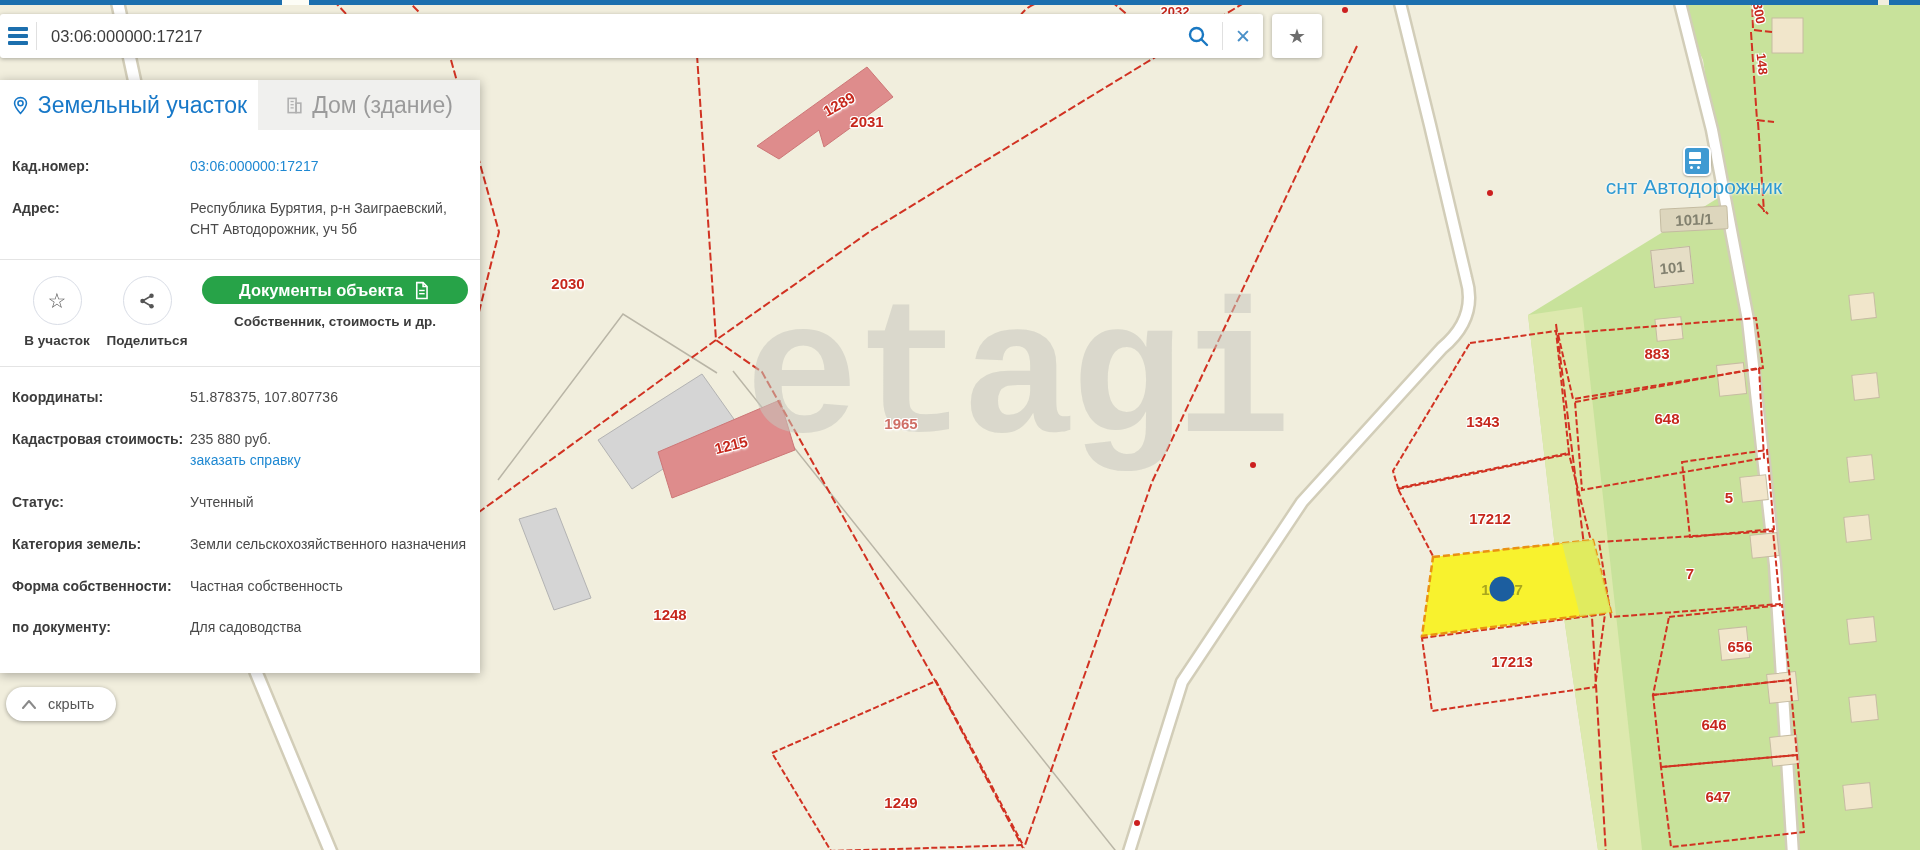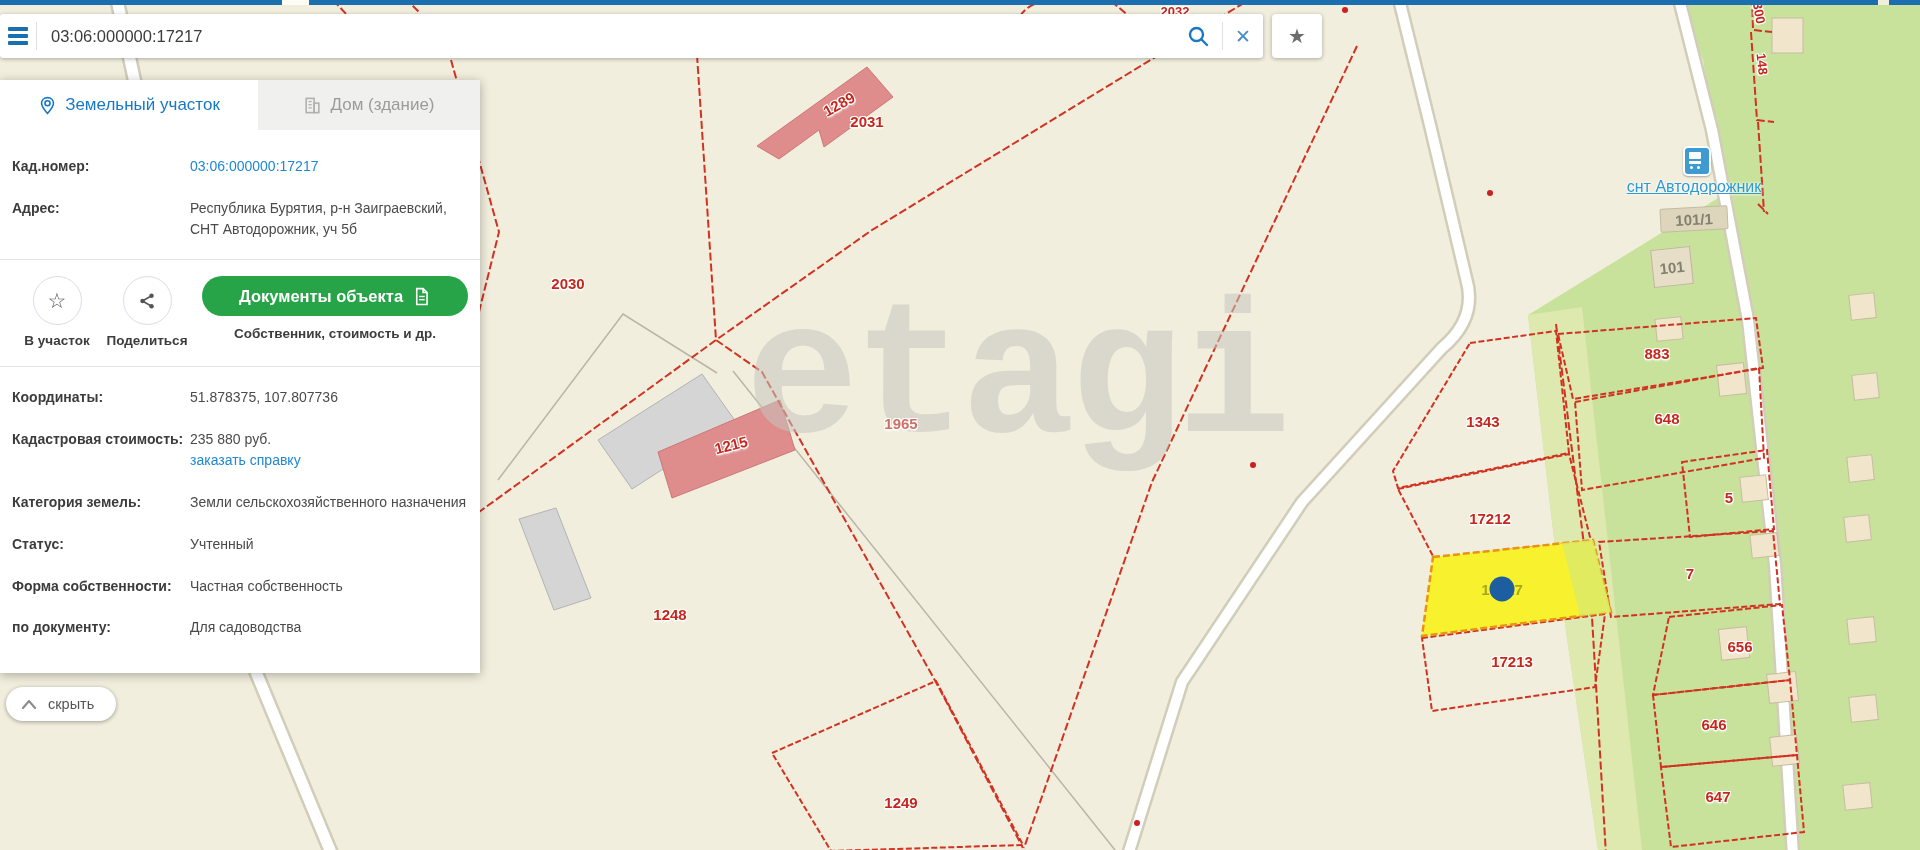--- a/index.html
+++ b/index.html
@@ -13,21 +13,21 @@
   .ml.small{font-size:13px;}
   .ml.muted{color:#cf6f66;margin-top:20px;}
   .ml.olive{color:#a8a61e;text-shadow:none;}
   .plaque{position:absolute;background:#ddd6bd;border:1px solid #c4bba1;border-radius:2px;
       display:flex;align-items:center;justify-content:center;color:#82816f;font-weight:700;font-size:15px;}
   .bldg101{position:absolute;background:#e6dec6;border:1px solid #bdb49c;display:flex;align-items:center;justify-content:center;
       color:#82816f;font-weight:700;font-size:15px;}
   #watermark{position:absolute;left:745px;top:300px;font-size:190px;font-weight:700;line-height:.85;
       letter-spacing:-6px;color:rgba(198,198,189,.55);user-select:none;font-family:Liberation Mono, monospace;}
   #station-label{position:absolute;left:1694px;top:187px;transform:translate(-50%,-50%);
-      color:#2f9ad2;font-size:16px;white-space:nowrap;text-shadow:0 0 3px #fff,0 0 3px #fff;text-decoration:underline;}
+      color:#2f9ad2;font-size:21px;white-space:nowrap;text-shadow:0 0 3px #fff,0 0 3px #fff;}
   #bus-icon{position:absolute;left:1683px;top:146px;width:24px;height:26px;background:#3f9ad2;border:2px solid #fff;
       border-radius:5px;box-shadow:0 1px 2px rgba(0,0,0,.3);}
   #bus-icon .b1{position:absolute;left:4px;top:4px;width:12px;height:7px;background:#fff;border-radius:1px;}
   #bus-icon .b2{position:absolute;left:4px;top:13px;width:12px;height:3px;background:#fff;}
   #bus-icon .w1,#bus-icon .w2{position:absolute;top:18px;width:3px;height:3px;background:#fff;border-radius:50%;}
   #bus-icon .w1{left:5px;} #bus-icon .w2{left:12px;}
   #sel-dot{position:absolute;left:1502px;top:589px;width:25px;height:25px;border-radius:50%;
       background:#1c5e9f;transform:translate(-50%,-50%);}
 
   
@@ -44,36 +44,36 @@
   #search-icons{display:flex;align-items:center;margin-right:12px;}
   #clear-icon{font-size:19px;color:#4a90c8;margin-left:12px;cursor:pointer;}
   #star-button{position:absolute;left:1272px;top:14px;width:50px;height:44px;background:#fff;border-radius:4px;
       box-shadow:0 1px 4px rgba(0,0,0,.3);display:flex;align-items:center;justify-content:center;
       font-size:20px;color:#6e6e6e;cursor:pointer;}
 
   
   #panel{position:absolute;left:0;top:80px;width:480px;height:593px;background:#fff;
       box-shadow:0 2px 10px rgba(0,0,0,.3);font-size:14px;color:#555;overflow:hidden;}
   #tabs{display:flex;height:50px;}
-  .tab{display:flex;align-items:center;justify-content:center;gap:8px;font-size:17px;cursor:pointer;}
+  .tab{display:flex;align-items:center;justify-content:center;gap:8px;font-size:23px;cursor:pointer;}
   #tab-land{width:258px;color:#1778c8;background:#fff;}
   #tab-house{flex:1;color:#9b9b9b;background:#f0f0ee;}
   .prow{display:flex;padding:0 12px;margin-top:20px;line-height:1.55;}
   .plabel{width:178px;font-weight:700;color:#3c3c3c;flex-shrink:0;}
   .pvalue{flex:1;color:#4a4a4a;}
   .blue{color:#1e88d2;}
   a.link{color:#1e88d2;text-decoration:none;cursor:pointer;display:block;}
   .divider{height:1px;background:#e4e4e4;margin:18px 0 0 0;}
   #actions{display:flex;align-items:flex-start;padding:16px 12px 0 12px;}
   .act-col{width:90px;display:flex;flex-direction:column;align-items:center;cursor:pointer;}
   .circle-btn{width:47px;height:47px;border-radius:50%;border:1px solid #d9dde6;background:#fff;
       display:flex;align-items:center;justify-content:center;font-size:21px;color:#555;}
   .act-label{margin-top:8px;font-weight:700;color:#3c3c3c;font-size:13.5px;}
   #doc-col{flex:1;display:flex;flex-direction:column;align-items:center;margin-left:10px;cursor:pointer;}
-  #doc-button{width:100%;height:40px;border:none;border-radius:22px;background:#27a348;color:#fff;
+  #doc-button{width:100%;height:28px;border:none;border-radius:22px;background:#27a348;color:#fff;
       font-weight:700;font-size:16.5px;font-family:"Liberation Sans",sans-serif;cursor:pointer;
       display:flex;align-items:center;justify-content:center;gap:9px;}
   #doc-caption{margin-top:10px;font-weight:700;color:#3c3c3c;font-size:13.5px;}
   #hide-pill{position:absolute;left:6px;top:687px;height:34px;padding:0 22px 0 16px;background:#fff;border-radius:17px;
       box-shadow:0 1px 4px rgba(0,0,0,.35);display:flex;align-items:center;gap:12px;color:#555;
       font-size:14.5px;cursor:pointer;}
 </style>
 </head>
 <body>
 
@@ -300,26 +300,26 @@
       <div class="pvalue">51.878375, 107.807736</div>
     </div>
     <div class="prow">
       <div class="plabel">Кадастровая стоимость:</div>
       <div class="pvalue">
         <span>235 880 руб.</span>
         <a class="link">заказать справку</a>
       </div>
     </div>
     <div class="prow">
+      <div class="plabel">Статус:</div>
+      <div class="pvalue">Учтенный</div>
+    </div>
+    <div class="prow">
       <div class="plabel">Категория земель:</div>
       <div class="pvalue">Земли сельскохозяйственного назначения</div>
-    </div>
-    <div class="prow">
-      <div class="plabel">Статус:</div>
-      <div class="pvalue">Учтенный</div>
     </div>
     <div class="prow">
       <div class="plabel">Форма собственности:</div>
       <div class="pvalue">Частная собственность</div>
     </div>
     <div class="prow">
       <div class="plabel">по документу:</div>
       <div class="pvalue">Для садоводства</div>
     </div>
   </div>

